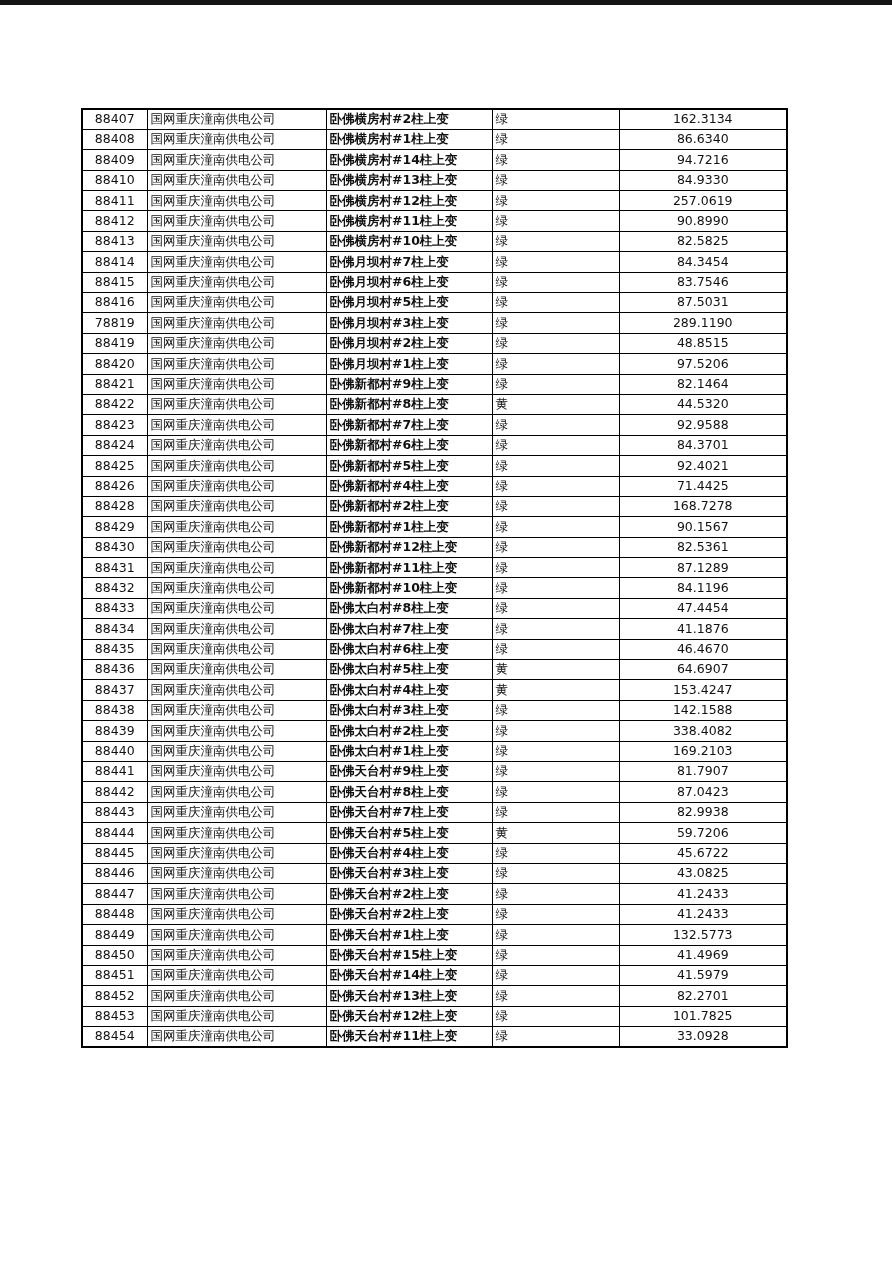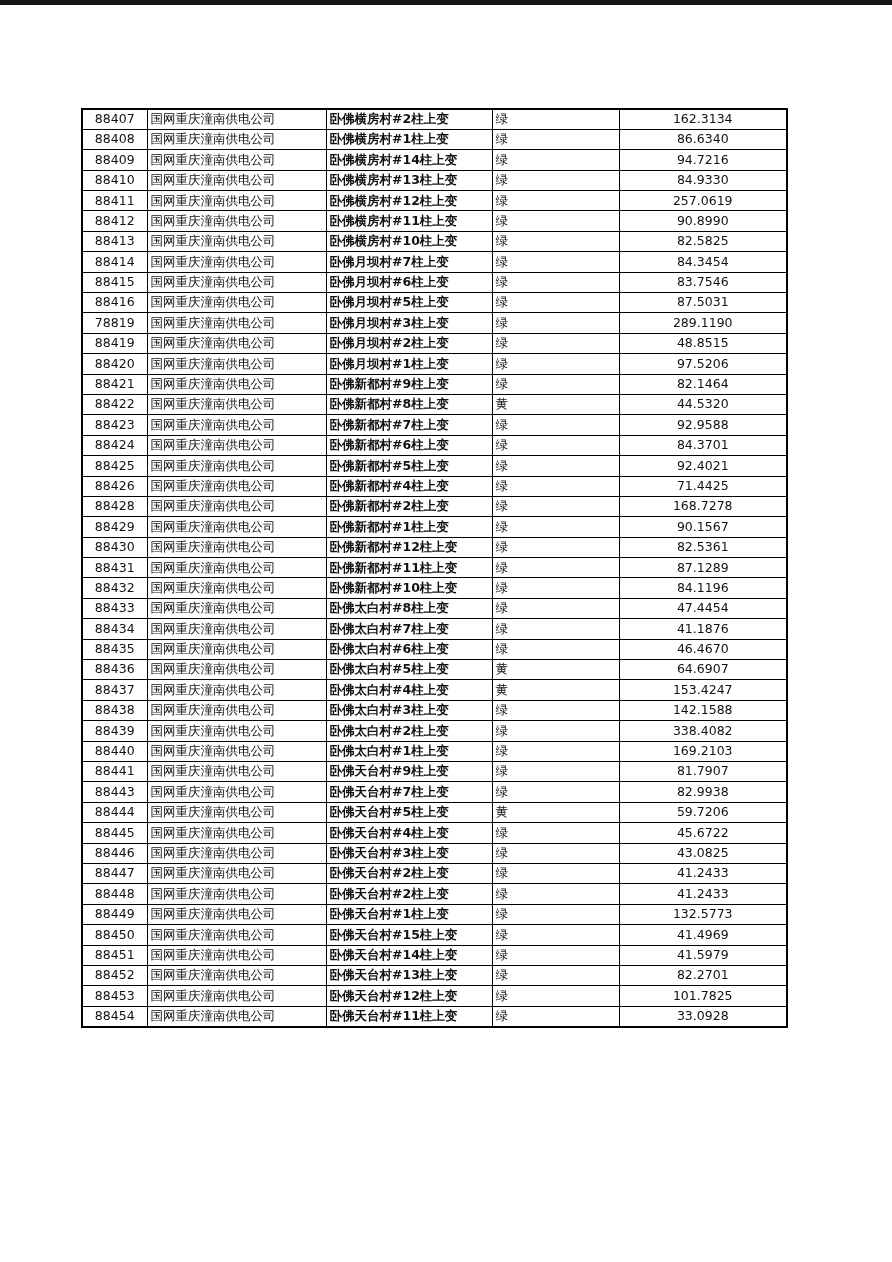--- a/index.html
+++ b/index.html
@@ -322,20 +322,27 @@
   </tr>
 
   <tr>
     <td class="col-id">88441</td>
     <td class="col-company">国网重庆潼南供电公司</td>
     <td class="col-name">卧佛天台村#9柱上变</td>
     <td class="col-status">绿</td>
     <td class="col-value">81.7907</td>
   </tr>
 
+  <tr>
+    <td class="col-id">88442</td>
+    <td class="col-company">国网重庆潼南供电公司</td>
+    <td class="col-name">卧佛天台村#8柱上变</td>
+    <td class="col-status">绿</td>
+    <td class="col-value">87.0423</td>
+  </tr>
 
   <tr>
     <td class="col-id">88443</td>
     <td class="col-company">国网重庆潼南供电公司</td>
     <td class="col-name">卧佛天台村#7柱上变</td>
     <td class="col-status">绿</td>
     <td class="col-value">82.9938</td>
   </tr>
 
   <tr>

